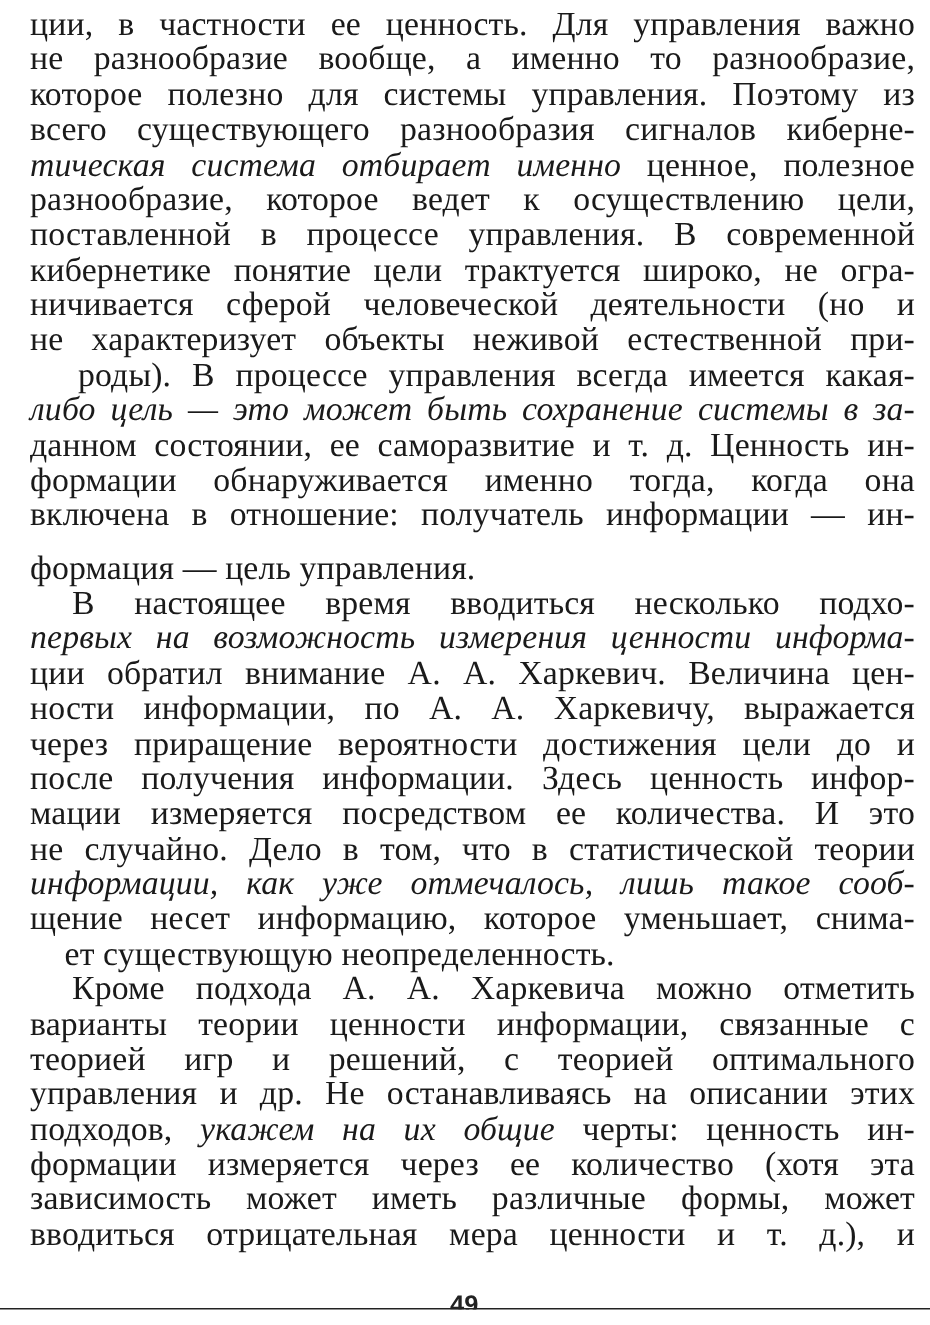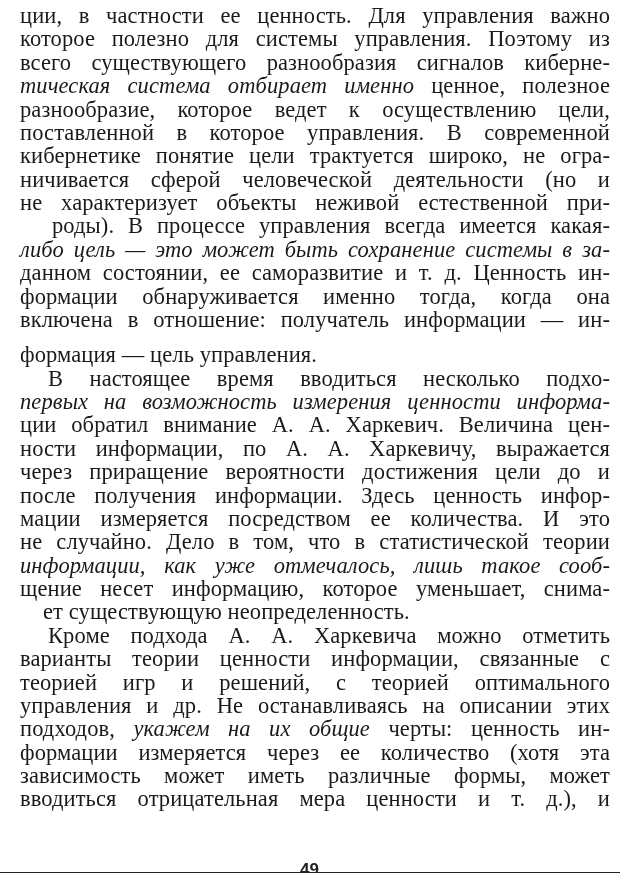--- a/index.html
+++ b/index.html
@@ -32,25 +32,26 @@
       color: #222;
       font-family: "Liberation Sans", "DejaVu Sans", sans-serif;
     }
   </style>
 </head>
 <body>
 
 <div class="page">
   <div class="text-block" id="text-block">
       <span class="line" style="height: 23.3889px; line-height: 23.3889px;"><span>ции, в частности ее ценность. Для управления важно</span></span>
+      <span class="line" style="height: 23.3889px; line-height: 23.3889px;"><span>не разнообразие вообще, а именно то разнообразие,</span></span>
       <span class="line" style="height: 23.3889px; line-height: 23.3889px;"><span>которое полезно для системы управления. Поэтому из</span></span>
       <span class="line" style="height: 23.3889px; line-height: 23.3889px;"><span>всего существующего разнообразия сигналов киберне-</span></span>
       <span class="line" style="height: 23.3889px; line-height: 23.3889px;"><span class="it">тическая система отбирает именно</span><span> ценное, полезное</span></span>
       <span class="line" style="height: 23.3889px; line-height: 23.3889px;"><span>разнообразие, которое ведет к осуществлению цели,</span></span>
-      <span class="line" style="height: 23.3889px; line-height: 23.3889px;"><span>поставленной в которое управления. В современной</span></span>
+      <span class="line" style="height: 23.3889px; line-height: 23.3889px;"><span>поставленной в процессе управления. В современной</span></span>
       <span class="line" style="height: 23.3889px; line-height: 23.3889px;"><span>кибернетике понятие цели трактуется широко, не огра-</span></span>
       <span class="line" style="height: 23.3889px; line-height: 23.3889px;"><span>ничивается сферой человеческой деятельности (но и</span></span>
       <span class="line" style="height: 23.3889px; line-height: 23.3889px;"><span>не характеризует объекты неживой естественной при-</span></span>
       <span class="line" style="height: 23.3889px; line-height: 23.3889px; margin-left: 32px;"><span>роды). В процессе управления всегда имеется какая-</span></span>
       <span class="line" style="height: 23.3889px; line-height: 23.3889px;"><span class="it">либо цель — это может быть сохранение системы в за-</span></span>
       <span class="line" style="height: 23.3889px; line-height: 23.3889px;"><span>данном состоянии, ее саморазвитие и т. д. Ценность ин-</span></span>
       <span class="line" style="height: 23.3889px; line-height: 23.3889px;"><span>формации обнаруживается именно тогда, когда она</span></span>
       <span class="line" style="height: 23.3889px; line-height: 23.3889px;"><span>включена в отношение: получатель информации — ин-</span></span>
       <span class="line last" style="height: 23.3889px; line-height: 23.3889px; margin-top: 12px;"><span>формация — цель управления.</span></span>
       <span class="line indent" style="height: 23.3889px; line-height: 23.3889px;"><span>В настоящее время вводиться несколько подхо-</span></span>

